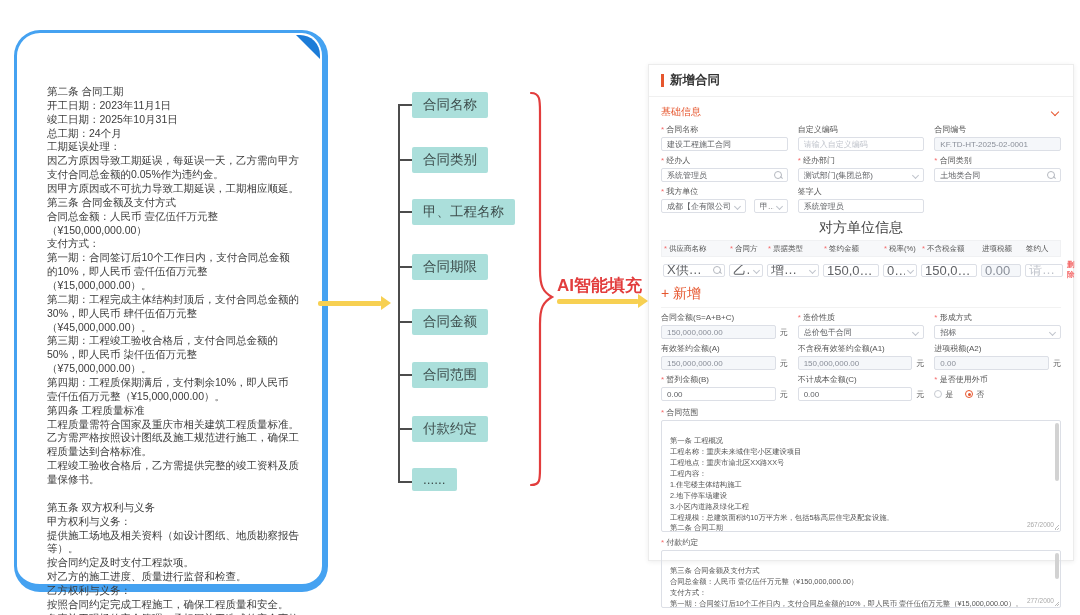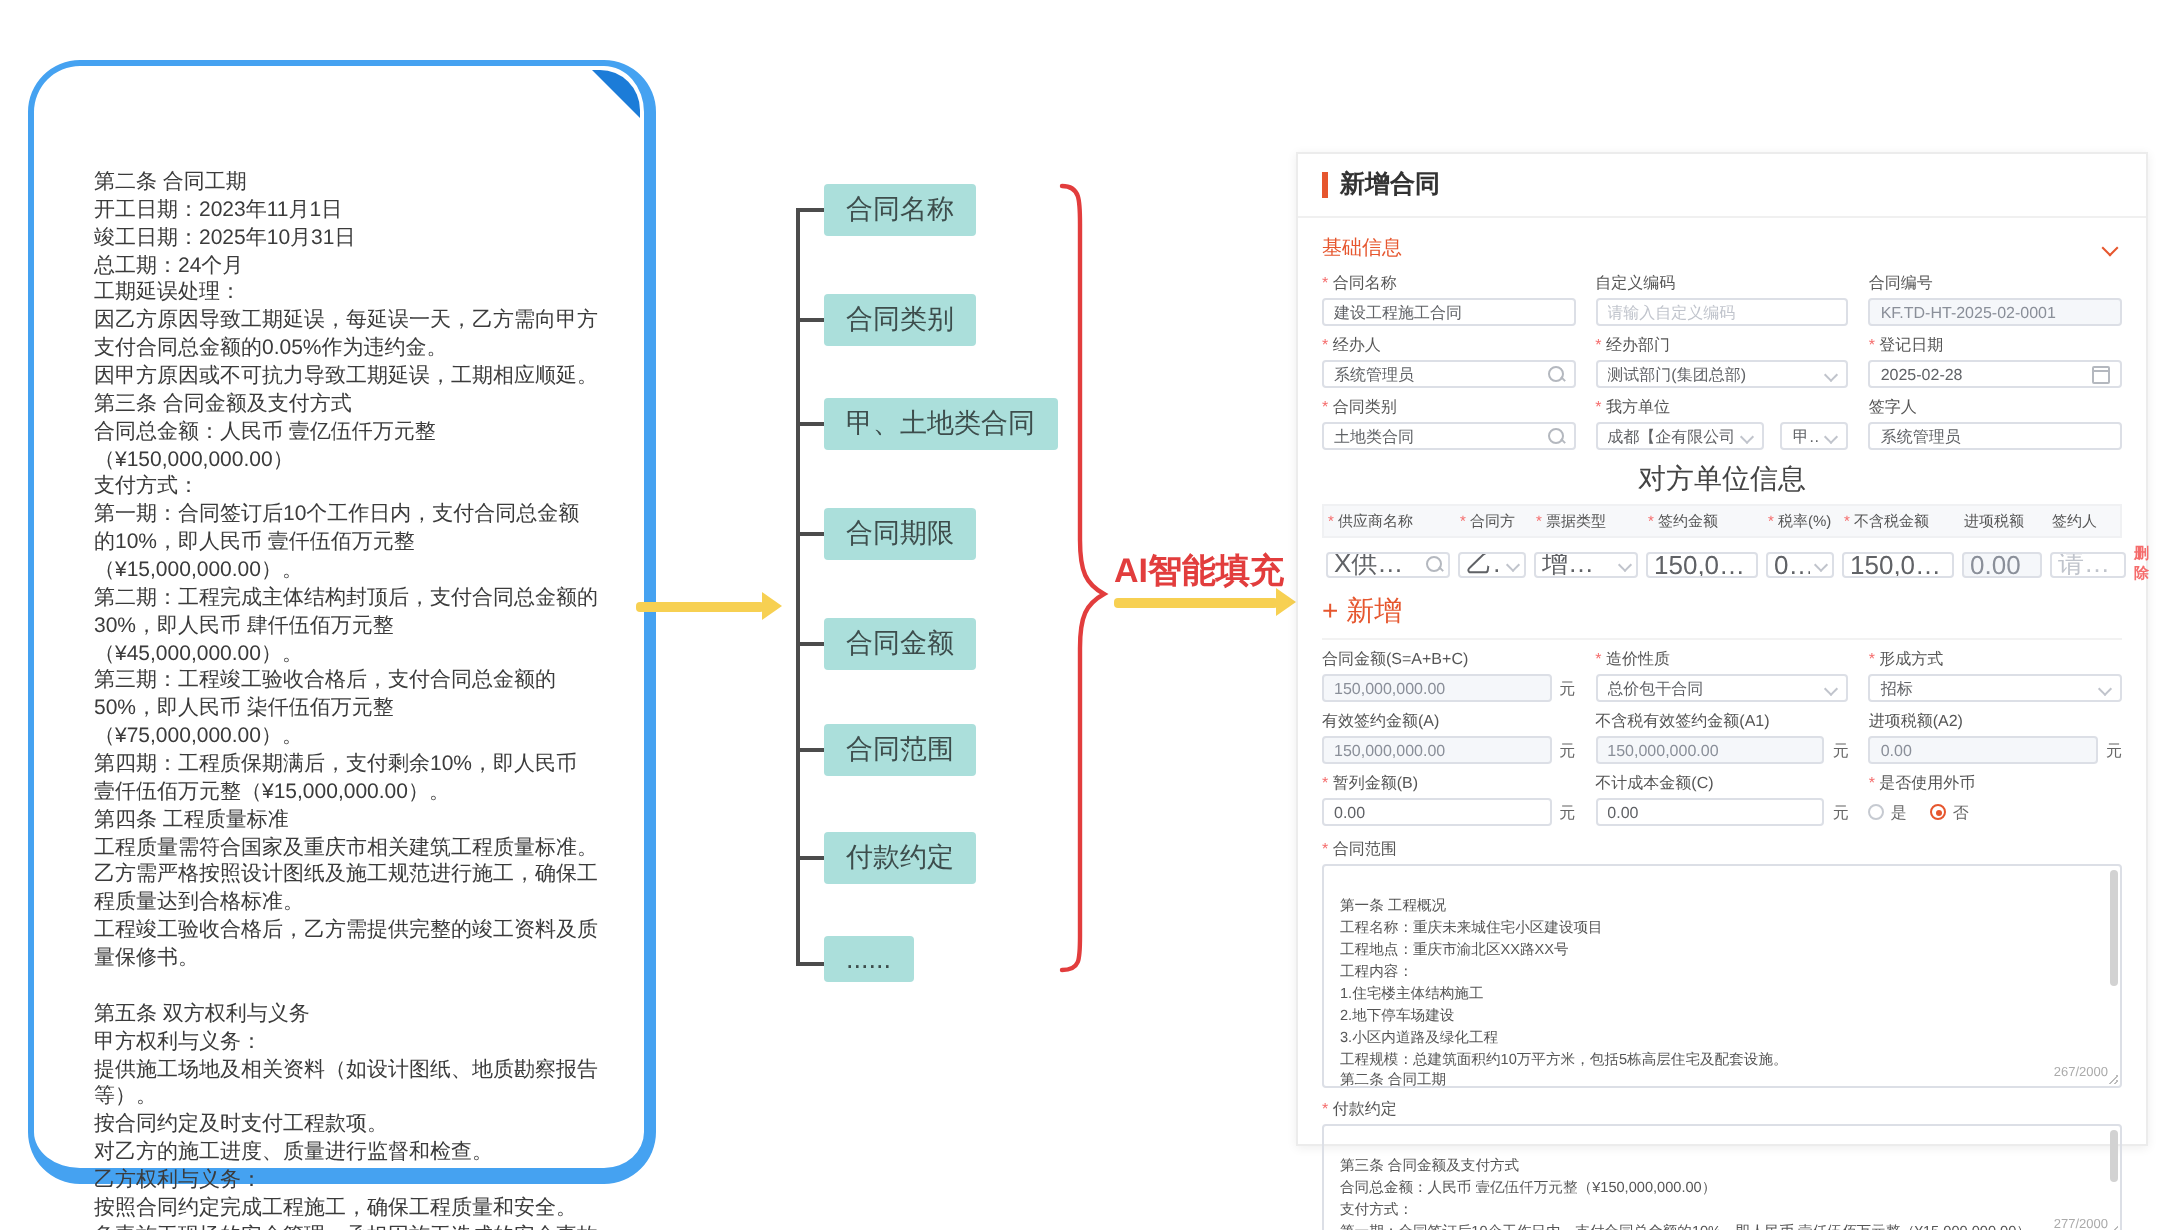--- a/index.html
+++ b/index.html
@@ -33,21 +33,21 @@
     content:"";position:absolute;right:-9px;top:-5px;width:0;height:0;
     border-left:10px solid #f7d052;border-top:7.5px solid transparent;border-bottom:7.5px solid transparent;
   }
   .brace{position:absolute;left:527px;top:90px;}
   .ai-label{
     position:absolute;left:557px;top:274px;font-size:17px;font-weight:bold;color:#e23d3d;white-space:nowrap;
   }
   
   .form-card{
     position:absolute;left:648px;top:64px;width:426px;height:497px;box-sizing:border-box;
-    background:#fff;border:1px solid #ececec;box-shadow:0 1px 5px rgba(0,0,0,.07);margin-top:12px;
+    background:#fff;border:1px solid #ececec;box-shadow:0 1px 5px rgba(0,0,0,.07);
   }
   .form-header{display:flex;align-items:center;gap:6px;padding:7px 12px;border-bottom:1px solid #f0f0f0;}
   .accent-bar{width:3px;height:13px;background:#e6562e;}
   .form-title{font-size:12.5px;font-weight:bold;color:#333;}
   .form-body{padding:5px 12px 7px;}
   .section-row{display:flex;align-items:center;justify-content:space-between;margin:3px 0 5px;gap:24px;}
   .section-title{font-size:10px;color:#e6562e;}
   .chev{width:5px;height:5px;border-right:1.4px solid #e6562e;border-bottom:1.4px solid #e6562e;transform:rotate(45deg);margin-right:3px;}
   .grid3{display:grid;grid-template-columns:1fr 1fr 1fr;column-gap:10px;row-gap:4px;}
   .lbl{font-size:8px;color:#555;margin-bottom:2px;white-space:nowrap;}
@@ -137,21 +137,21 @@
 <div class="branch" style="top:159px;"></div>
 <div class="branch" style="top:211px;"></div>
 <div class="branch" style="top:266px;"></div>
 <div class="branch" style="top:321px;"></div>
 <div class="branch" style="top:374px;"></div>
 <div class="branch" style="top:428px;"></div>
 <div class="branch" style="top:481px;"></div>
 
 <div class="node" style="top:92px;">合同名称</div>
 <div class="node" style="top:147px;">合同类别</div>
-<div class="node" style="top:199px;">甲、土地类合同</div>
+<div class="node" style="top:199px;">甲、工程名称</div>
 <div class="node" style="top:254px;">合同期限</div>
 <div class="node" style="top:309px;">合同金额</div>
 <div class="node" style="top:362px;">合同范围</div>
 <div class="node" style="top:416px;">付款约定</div>
 <div class="node" style="top:468px;">......</div>
 
 <svg class="brace" width="28" height="398" viewBox="0 0 28 398">
   <path d="M4,3 C13,3 13,10 13,22 L13,180 C13,196 16,202 25,207 C16,212 13,218 13,234 L13,378 C13,390 13,395 4,395" fill="none" stroke="#e23d3d" stroke-width="2.2" stroke-linecap="round"></path>
 </svg>
 
@@ -204,29 +204,20 @@
               <span class="icon-search"></span>
             </div>
           </div>
       </div>
       <div class="field">
         <div class="lbl req">经办部门</div>
         <div class="ctl">
             <div class="inp">
               <span class="grow">测试部门(集团总部)</span>
               <span class="sel-chev"></span>
-            </div>
-          </div>
-      </div>
-      <div class="field">
-        <div class="lbl req">登记日期</div>
-        <div class="ctl">
-            <div class="inp">
-              <span class="grow">2025-02-28</span>
-              <span class="icon-cal"></span>
             </div>
           </div>
       </div>
 
       <div class="field">
         <div class="lbl req">合同类别</div>
         <div class="ctl">
             <div class="inp">
               <span class="grow">土地类合同</span>
               <span class="icon-search"></span>

